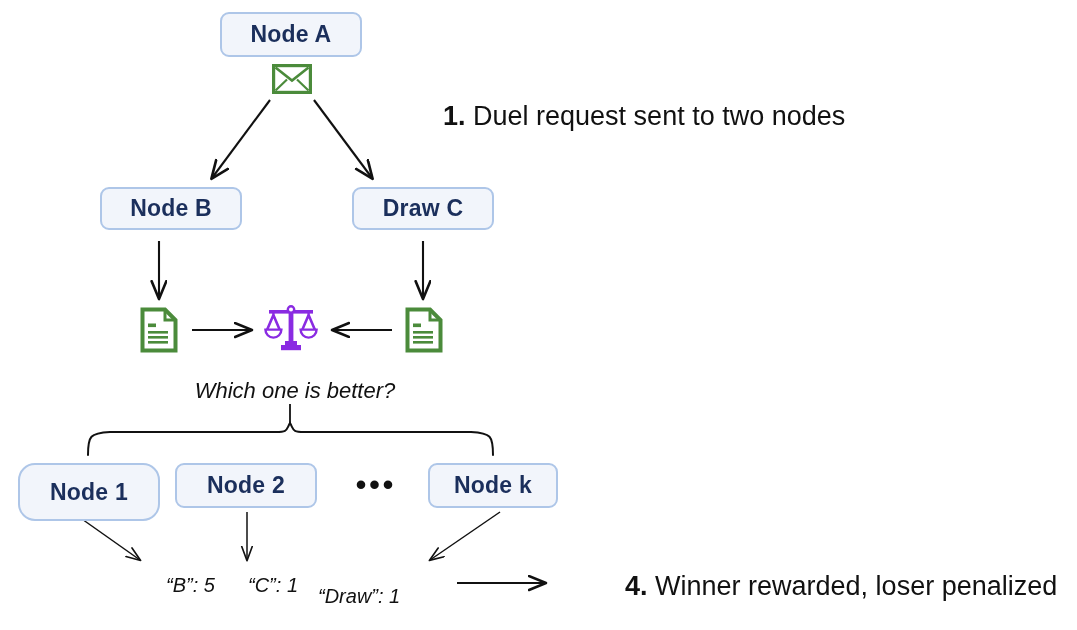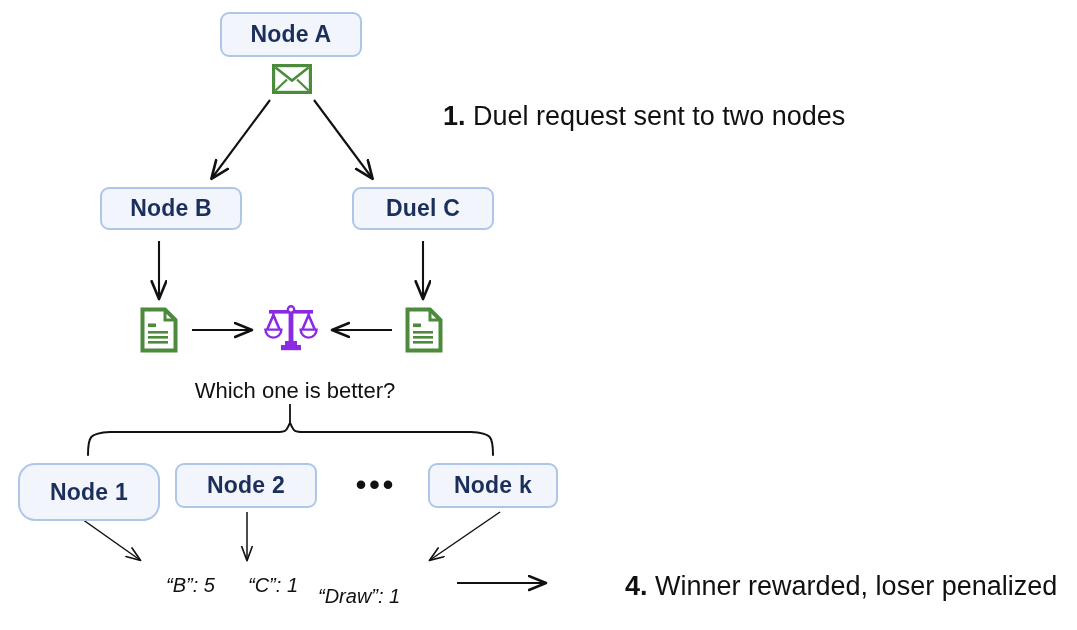--- a/index.html
+++ b/index.html
@@ -70,20 +70,21 @@
   #step-4 { left: 625px; top: 573px; text-align: right; }
 
   
   #which-better {
     position: absolute;
     left: 155px;
     top: 378px;
     width: 280px;
     text-align: center;
     font-size: 22px;
+    font-style: italic;
     color: #111111;
     white-space: nowrap;
   }
 
   
   .vote-tally {
     position: absolute;
     top: 574px;
     font-size: 20px;
     font-style: italic;
@@ -158,21 +159,21 @@
     <line x1="457" y1="583" x2="545" y2="583" stroke="#111111" stroke-width="2" marker-end="url(#ah)"></line>
   </svg>
 
   <div class="node-box" id="node-a">
     <span>Node A</span>
   </div>
   <div class="node-box" id="node-b">
     <span>Node B</span>
   </div>
   <div class="node-box" id="node-c">
-    <span>Duel C</span>
+    <span>Draw C</span>
   </div>
   <div class="node-box" id="node-1">
     <span>Node 1</span>
   </div>
   <div class="node-box" id="node-2">
     <span>Node 2</span>
   </div>
   <div class="node-box" id="node-k">
     <span>Node k</span>
   </div>

